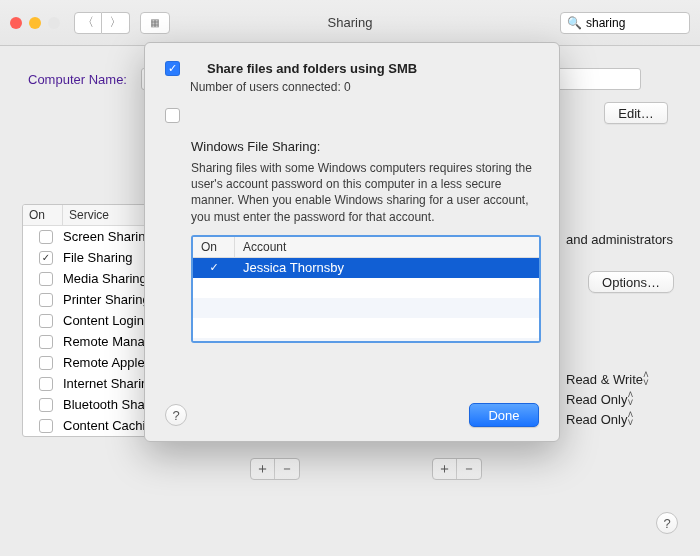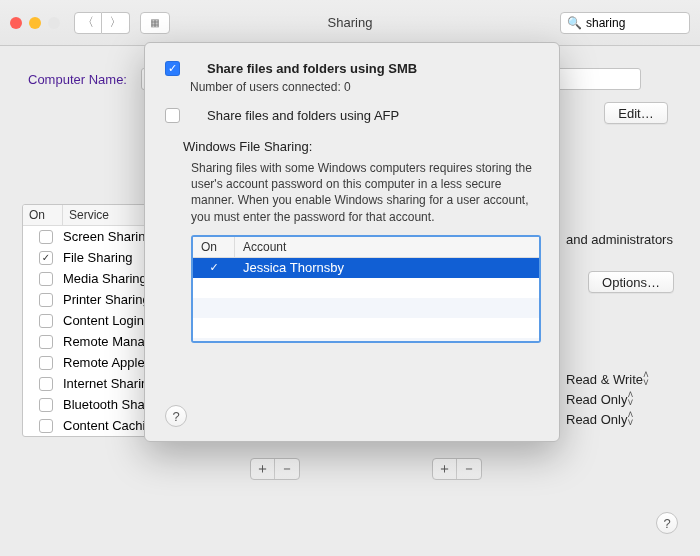--- a/index.html
+++ b/index.html
@@ -115,21 +115,21 @@
     display:flex;align-items:center;justify-content:center;color:#fff;font-size:11px;
     box-shadow:inset 0 0 0 1px rgba(0,0,0,.12);
   }
   .blue-check::after{content:"✓";}
   .grey-check{
     width:15px;height:15px;border-radius:3px;background:#fff;border:1px solid #b6b6b6;
   }
   .shead{font-size:13px;font-weight:600;color:#222;margin-left:17px;}
   .ssub{font-size:12px;color:#3a3a3a;margin-top:4px;}
   .row-afp{margin-top:14px;}
-  .wfs-title{font-size:13px;color:#222;margin-top:16px;margin-left:18px;}
+  .wfs-title{font-size:13px;color:#222;margin-top:16px;margin-left:26px;}
   .wfs-desc{font-size:12px;color:#3b3b3b;margin-top:6px;margin-left:26px;line-height:1.35;}
   .acct-table{
     margin-top:10px;margin-left:26px;width:350px;height:108px;
     border:2px solid #5a9be6;border-radius:3px;background:#fff;overflow:hidden;
   }
   .acct-hdr{display:flex;background:#f6f6f6;border-bottom:1px solid #dcdcdc;font-size:12px;color:#333;}
   .acct-hdr .c1{width:42px;padding:3px 8px;border-right:1px solid #dcdcdc;}
   .acct-hdr .c2{flex:1;padding:3px 8px;}
   .acct-row{display:flex;align-items:center;height:20px;font-size:13px;}
   .acct-row.sel{background:#115fd4;color:#fff;}
@@ -242,21 +242,21 @@
             <span class="mac-check"></span>
           </span>
           <span>Content Caching</span>
         </div>
       </div>
   </div>
 
   <div class="right-col">
     <div>and administrators</div>
     <div style="margin-top:24px;text-align:right;">
-      <button class="macbtn" style="min-width:86px;">Options…</button>
+      <button class="macbtn" style="min-width:86px;border-radius:7px;">Options…</button>
     </div>
     <div class="perm-list" id="perm-list">
         <div class="perm-item">
           <span>Read &amp; Write</span>
           <span class="stepper">˄<br>˅</span>
         </div>
         <div class="perm-item">
           <span>Read Only</span>
           <span class="stepper">˄<br>˅</span>
         </div>
@@ -283,21 +283,20 @@
   <div class="row-smb">
     <div class="blue-check"></div>
     <div>
       <div class="shead">Share files and folders using SMB</div>
       <div class="ssub">Number of users connected: 0</div>
     </div>
   </div>
   <div class="row-afp">
     <div class="grey-check"></div>
     <div>
-      <div class="shead" style="font-weight:400;">Share files and folders using AFP</div>
     </div>
   </div>
   <div class="wfs-title">Windows File Sharing:</div>
   <div class="wfs-desc">Sharing files with some Windows computers requires storing the user's account password on this computer in a less secure manner. When you enable Windows sharing for a user account, you must enter the password for that account.</div>
 
   <div class="acct-table">
     <div class="acct-hdr">
       <div class="c1">On</div>
       <div class="c2">Account</div>
     </div>
@@ -310,14 +309,15 @@
         </div>
         <div class="acct-row"></div>
         <div class="acct-row alt"></div>
         <div class="acct-row"></div>
         <div class="acct-row alt"></div>
       </div>
   </div>
 
   <div class="sheet-footer">
     <div class="helpbtn help-sheet">?</div>
+    <div class="donebtn">Done</div>
   </div>
 </div>
 
 </body></html>

